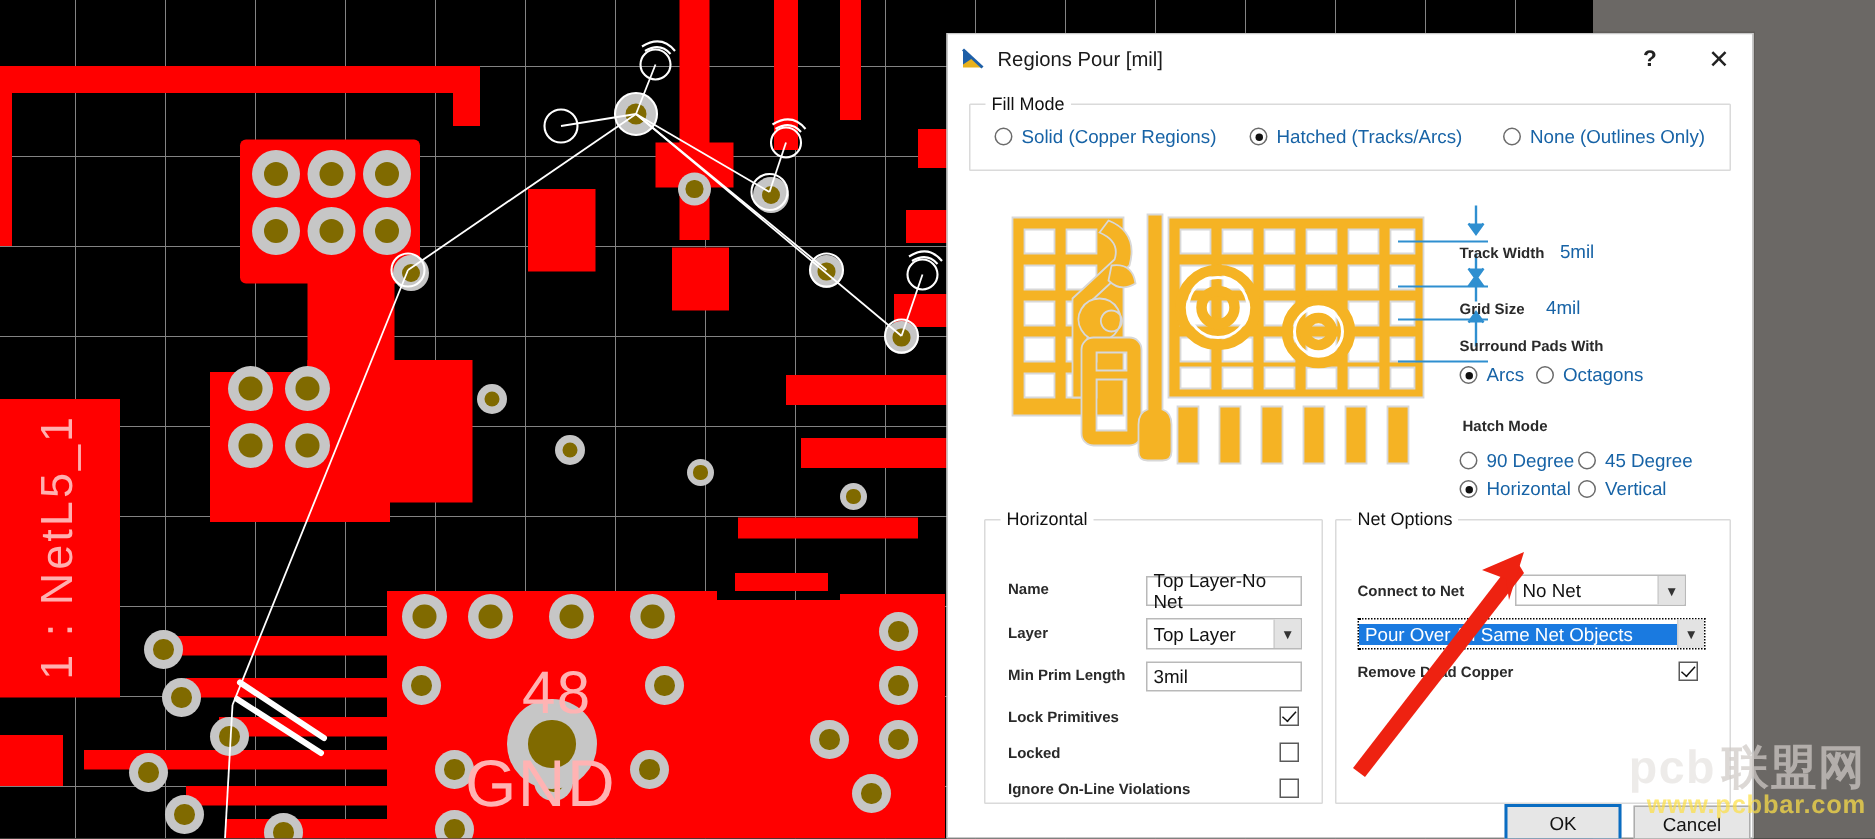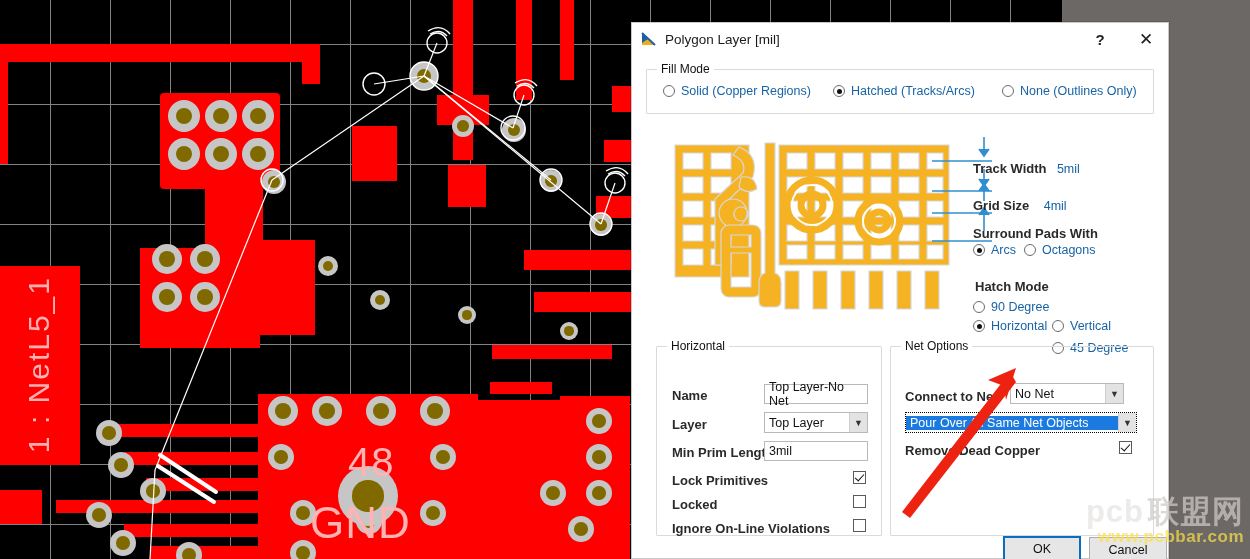--- a/index.html
+++ b/index.html
@@ -89,21 +89,21 @@
     position: absolute;
     border: 1px solid #dadada;
     border-radius: 1px;
   }
   .group > .legend {
     position: absolute; top: -8px; left: 10px;
     background: #fff; padding: 0 4px;
     font-size: 12px; color: #111;
   }
 
-  .lbl { color: #2a2a2a; font-size: 13px; font-weight: bold; }
+  .lbl { color: #2a2a2a; font-size: 10px; font-weight: bold; }
   .bluev { color: #1763a6; font-size: 12.5px; }
 
   .radio {
     display: inline-flex; align-items: center; gap: 6px;
     font-size: 12.5px; color: #1763a6; white-space: nowrap;
   }
   .rd {
     width: 12px; height: 12px; border-radius: 50%;
     border: 1px solid #6b6b6b; background: #fff;
     display: inline-block; position: relative; flex: none;
@@ -311,21 +311,21 @@
 
     <div id="titlebar">
       <span style="display:inline-block;width:16px;height:16px;">
         <svg width="16" height="16" viewBox="0 0 16 16">
           <polygon points="1,2 14,14 1,14" fill="#e8b11c"></polygon>
           <polygon points="1,2 7,8 1,12" fill="#1e5fa8"></polygon>
           <polygon points="3,13 13,13 5,6" fill="#ffffff" opacity="0"></polygon>
           <path d="M1 2 L14 14" stroke="#1e5fa8" stroke-width="2" fill="none"></path>
         </svg>
       </span>
-      <span class="ttext">Polygon Layer [mil]</span>
+      <span class="ttext">Regions Pour [mil]</span>
       <div class="tbtn" id="helpBtn">?</div>
       <div class="tbtn" id="closeBtn">✕</div>
     </div>
 
     <div class="group" style="left:14px;top:46px;width:508px;height:45px;">
       <span class="legend">Fill Mode</span>
       <div style="position:absolute;left:16px;top:14px;" class="radio">
         <span class="rd"></span>
         <span>Solid (Copper Regions)</span>
       </div>
@@ -408,21 +408,21 @@
     <div style="position:absolute;left:392px;top:220px;" class="radio">
       <span class="rd"></span>
       <span>Octagons</span>
     </div>
 
     <div style="position:absolute;left:343px;top:256px;" class="lbl">Hatch Mode</div>
     <div style="position:absolute;left:341px;top:277px;text-align:right;" class="radio">
       <span class="rd"></span>
       <span>90 Degree</span>
     </div>
-    <div style="position:absolute;left:420px;top:277px;margin-top:41px;" class="radio">
+    <div style="position:absolute;left:420px;top:277px;" class="radio">
       <span class="rd"></span>
       <span>45 Degree</span>
     </div>
     <div style="position:absolute;left:341px;top:296px;" class="radio">
       <span class="rd on"></span>
       <span>Horizontal</span>
     </div>
     <div style="position:absolute;left:420px;top:296px;" class="radio">
       <span class="rd"></span>
       <span>Vertical</span>

